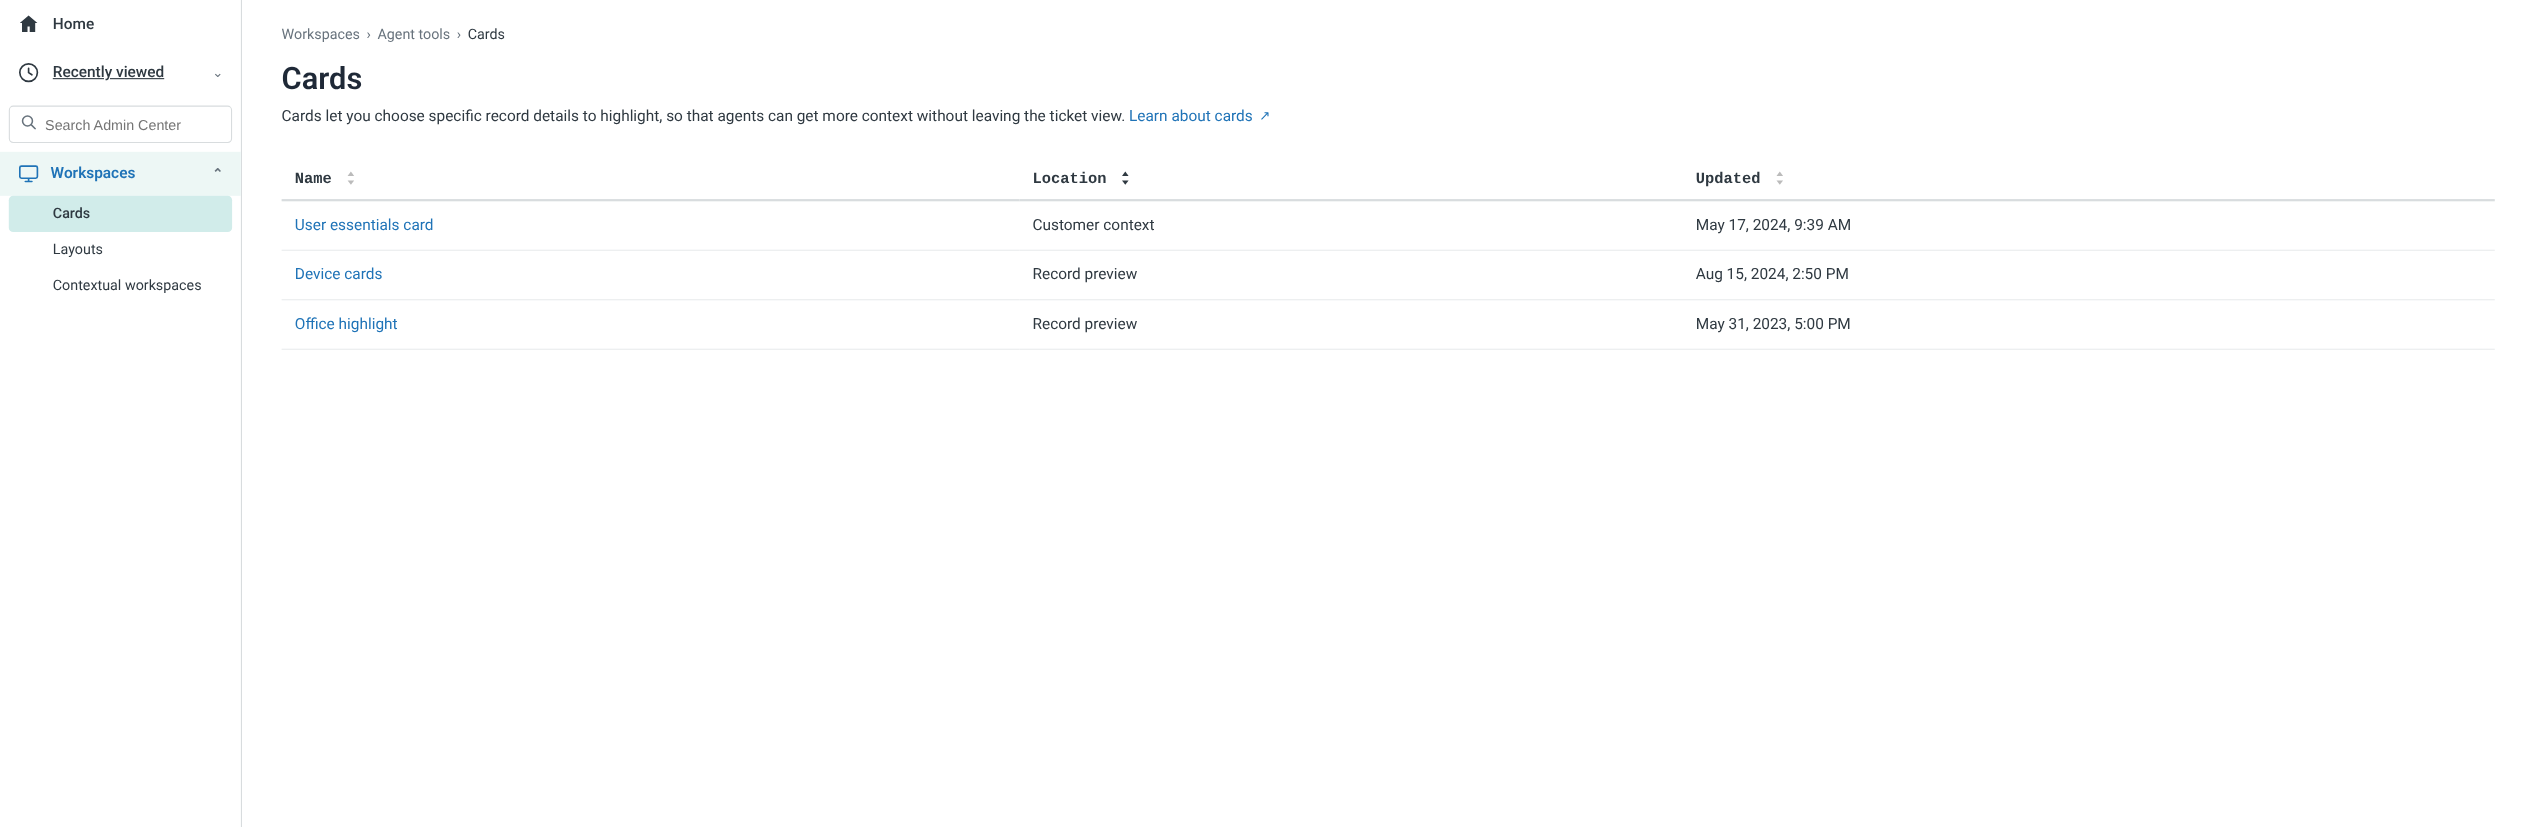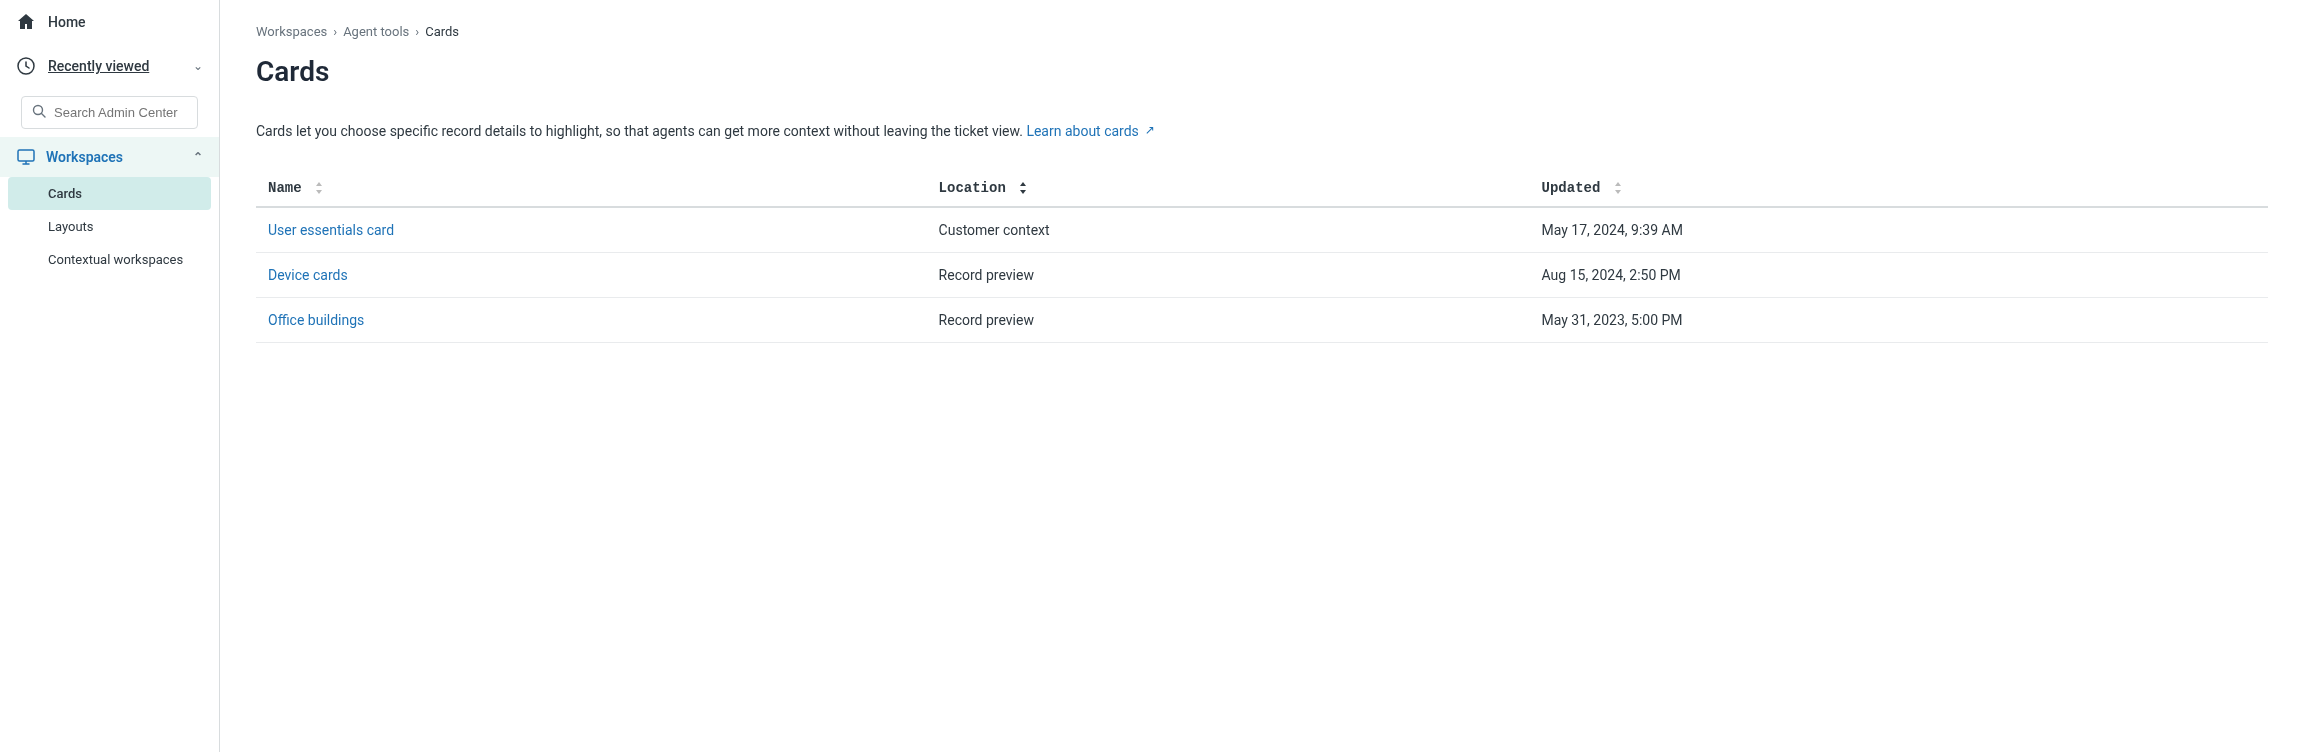--- a/index.html
+++ b/index.html
@@ -49,21 +49,21 @@
       justify-content: space-between;
     }
     .sidebar-nav-item.recently-viewed .left {
       display: flex;
       align-items: center;
       gap: 12px;
       text-decoration: underline;
     }
 
     .search-box {
-      margin: 8px 21px;
+      margin: 8px 8px;
       display: flex;
       align-items: center;
       gap: 8px;
       border: 1px solid #d8dcde;
       border-radius: 4px;
       padding: 7px 10px;
       background: #fff;
       cursor: text;
     }
     .search-box input {
@@ -144,21 +144,20 @@
       margin-bottom: 4px;
       line-height: 1.5;
     }
 
     .learn-link {
       color: #1f73b7;
       text-decoration: none;
       display: inline-flex;
       align-items: flex-start;
       gap: 6px;
-      margin-top: 25px;
     }
 
     .table-container {
       margin-top: 28px;
     }
 
     table {
       width: 100%;
       border-collapse: collapse;
     }
@@ -334,21 +333,21 @@
             <td><a href="#">User essentials card</a></td>
             <td>Customer context</td>
             <td>May 17, 2024, 9:39 AM</td>
           </tr>
           <tr>
             <td><a href="#">Device cards</a></td>
             <td>Record preview</td>
             <td>Aug 15, 2024, 2:50 PM</td>
           </tr>
           <tr>
-            <td><a href="#">Office buildings</a></td>
+            <td><a href="#">Office highlight</a></td>
             <td>Record preview</td>
             <td>May 31, 2023, 5:00 PM</td>
           </tr>
         </tbody>
     </table>
   </div>
 
 </main>
 
 </body></html>

